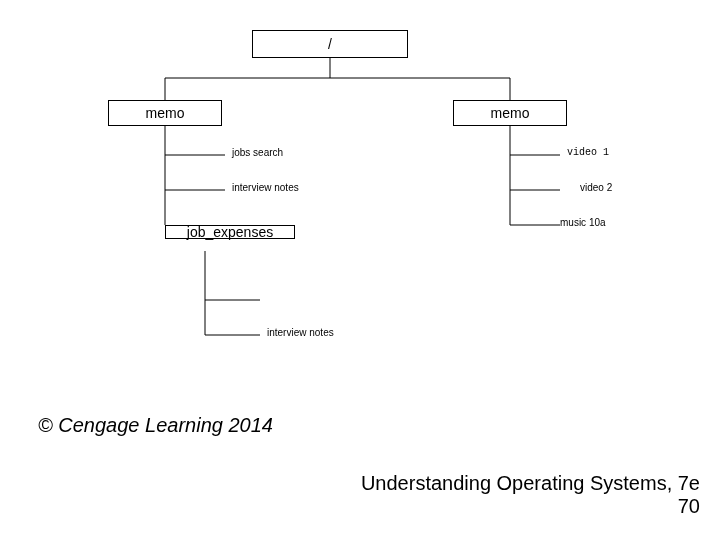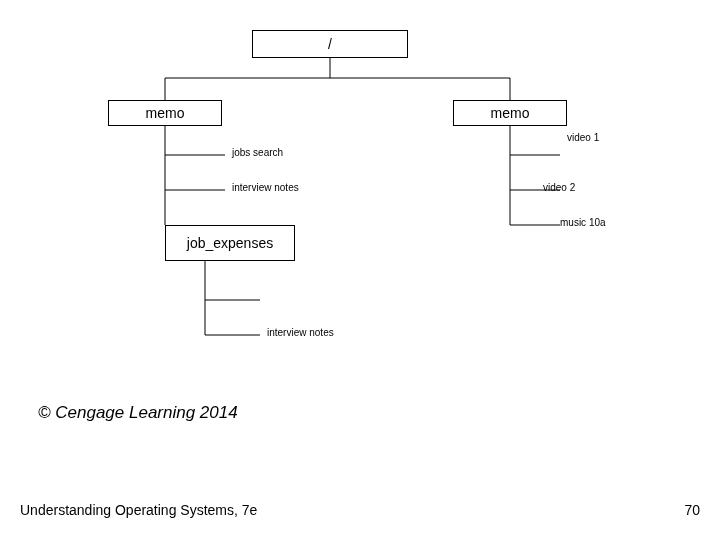--- a/index.html
+++ b/index.html
@@ -40,33 +40,34 @@
     top: 400px;
     right: 38px;
     font-size: 15px;
     line-height: 1.25;
   }
   .caption-block .fig {
     font-weight: bold;
   }
   .caption-block .copyright {
     font-style: italic;
-    font-size: 17px;
-    margin-top: 2px;
+    font-size: 20px;
+    margin-top: 13px;
   }
   .footer {
     position: absolute;
     left: 20px;
     right: 20px;
     bottom: 22px;
-    font-size: 14px;
+    font-size: 20px;
     display: flex;
     justify-content: space-between;
     align-items: flex-end;
     font-family: Arial, Helvetica, sans-serif;
+    flex-direction: column;
   }
   svg.lines {
     position: absolute;
     left: 0;
     top: 0;
   }
 </style>
 </head>
 <body>
 
@@ -100,26 +101,26 @@
 
   <div class="box" style="left:252px; top:30px; width:156px; height:28px;">/</div>
 
   <div class="box" style="left:108px; top:100px; width:114px; height:26px;">memo</div>
 
   <div class="box" style="left:453px; top:100px; width:114px; height:26px;">memo</div>
 
   <div class="leaf" style="left:232px; top:147px;">jobs search</div>
   <div class="leaf" style="left:232px; top:182px;">interview notes</div>
 
-  <div class="box" style="left:165px; top:225px; width:130px; height:36px;">job_expenses</div>
+  <div class="box" style="left:165px; top:225px; width:130px; height:14px;">job_expenses</div>
 
   <div class="leaf" style="left:267px; top:327px;">interview notes</div>
 
-  <div class="leaf" style="left:567px; top:132px;">video 1</div>
-  <div class="leaf" style="left:543px; top:182px;">video 2</div>
+  <div class="leaf" style="left:567px; top:147px;font-family:Liberation Mono, monospace;">video 1</div>
+  <div class="leaf" style="left:580px; top:182px;">video 2</div>
   <div class="leaf" style="left:560px; top:217px;">music 10a</div>
 </div>
 
 <div class="caption-block">
   <div class="copyright">© Cengage Learning 2014</div>
 </div>
 
 <div class="footer">
   <span>Understanding Operating Systems, 7e</span>
   <span>70</span>

